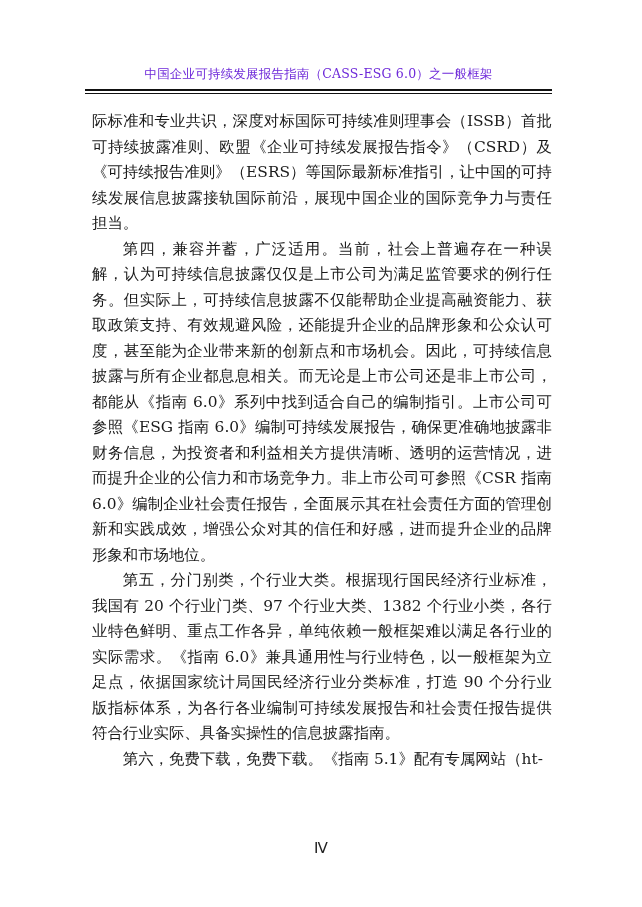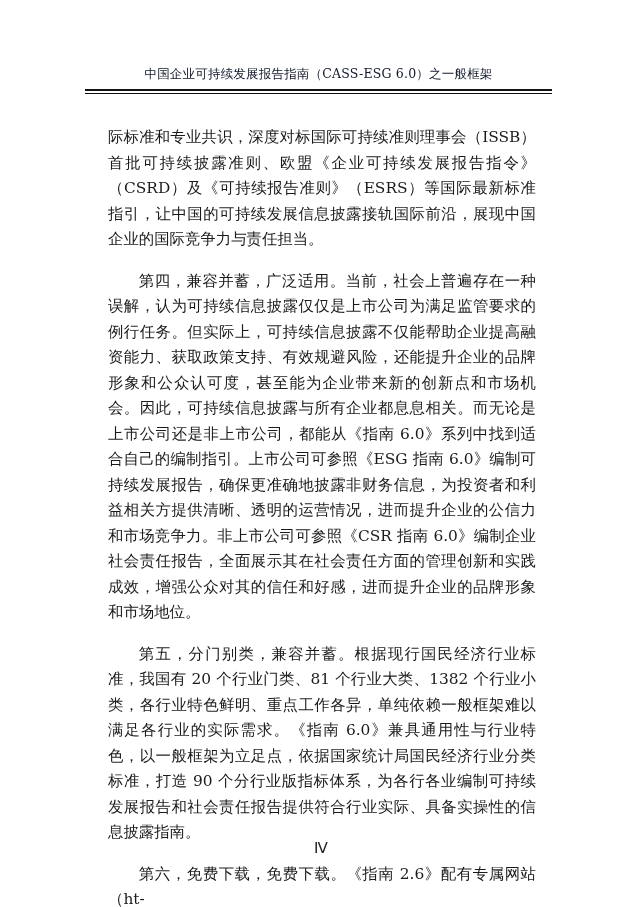--- a/index.html
+++ b/index.html
@@ -9,38 +9,38 @@
     position: relative;
     overflow: hidden;
     font-family: "DejaVu Serif", "Liberation Serif", serif;
     color: #1a1a1a;
   }
   .page-header {
     position: absolute;
     left: 85px; top: 66px; width: 467px;
     text-align: center;
     font-size: 12.5px;
-    color: #0f172a;
+    color: #6d28d9;
     letter-spacing: 0.2px;
   }
   .header-rule {
     position: absolute;
     left: 85px; top: 89px; width: 467px;
   }
   .header-rule .thick { height: 2px; background: #111; }
   .header-rule .thin { height: 1px; background: #111; margin-top: 1.5px; }
   .body-text {
     position: absolute;
     left: 92px; top: 109px; width: 460px;
     font-size: 15.4px;
     line-height: 25.5px;
     text-align: justify;
     text-justify: inter-character;
   }
-  .body-text p { margin: 16px; }
+  .body-text p { margin: 0; }
   .body-text p.indent { text-indent: 2em; }
   .body-text b { font-family: "DejaVu Sans", "Liberation Sans", sans-serif; font-weight: normal; }
   .page-number {
     position: absolute;
     left: 0; width: 642px; top: 839px;
     text-align: center;
     font-size: 15px;
     font-family: "Liberation Serif", serif;
     color: #222;
   }
@@ -50,17 +50,17 @@
 
 <div class="page-header">中国企业可持续发展报告指南（CASS-ESG 6.0）之一般框架</div>
 <div class="header-rule">
   <div class="thick"></div>
   <div class="thin"></div>
 </div>
 
 <div class="body-text">
   <p><b></b><span>际标准和专业共识，深度对标国际可持续准则理事会（ISSB）首批可持续披露准则、欧盟《企业可持续发展报告指令》（CSRD）及《可持续报告准则》（ESRS）等国际最新标准指引，让中国的可持续发展信息披露接轨国际前沿，展现中国企业的国际竞争力与责任担当。</span></p>
   <p class="indent"><b>第四，兼容并蓄，广泛适用。</b><span>当前，社会上普遍存在一种误解，认为可持续信息披露仅仅是上市公司为满足监管要求的例行任务。但实际上，可持续信息披露不仅能帮助企业提高融资能力、获取政策支持、有效规避风险，还能提升企业的品牌形象和公众认可度，甚至能为企业带来新的创新点和市场机会。因此，可持续信息披露与所有企业都息息相关。而无论是上市公司还是非上市公司，都能从《指南 6.0》系列中找到适合自己的编制指引。上市公司可参照《ESG 指南 6.0》编制可持续发展报告，确保更准确地披露非财务信息，为投资者和利益相关方提供清晰、透明的运营情况，进而提升企业的公信力和市场竞争力。非上市公司可参照《CSR 指南 6.0》编制企业社会责任报告，全面展示其在社会责任方面的管理创新和实践成效，增强公众对其的信任和好感，进而提升企业的品牌形象和市场地位。</span></p>
-  <p class="indent"><b>第五，分门别类，兼容并蓄。</b><span>根据现行国民经济行业标准，我国有 20 个行业门类、81 个行业大类、1382 个行业小类，各行业特色鲜明、重点工作各异，单纯依赖一般框架难以满足各行业的实际需求。《指南 6.0》兼具通用性与行业特色，以一般框架为立足点，依据国家统计局国民经济行业分类标准，打造 90 个分行业版指标体系，为各行各业编制可持续发展报告和社会责任报告提供符合行业实际、具备实操性的信息披露指南。</span></p>
-  <p class="indent"><b>第六，免费下载，免费下载。</b><span>《指南 2.6》配有专属网站（ht-</span></p>
+  <p class="indent"><b>第五，分门别类，个行业大类。</b><span>根据现行国民经济行业标准，我国有 20 个行业门类、97 个行业大类、1382 个行业小类，各行业特色鲜明、重点工作各异，单纯依赖一般框架难以满足各行业的实际需求。《指南 6.0》兼具通用性与行业特色，以一般框架为立足点，依据国家统计局国民经济行业分类标准，打造 90 个分行业版指标体系，为各行各业编制可持续发展报告和社会责任报告提供符合行业实际、具备实操性的信息披露指南。</span></p>
+  <p class="indent"><b>第六，免费下载，免费下载。</b><span>《指南 5.1》配有专属网站（ht-</span></p>
 </div>
 
 <div class="page-number">Ⅳ</div>
 
 </body></html>

